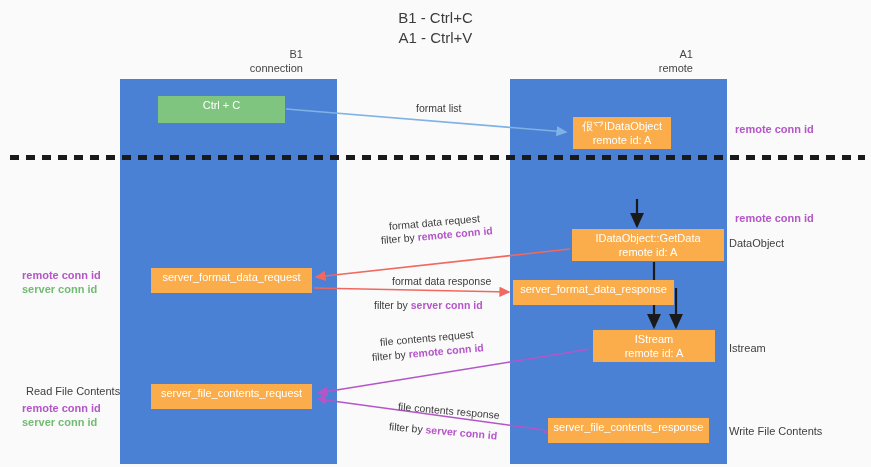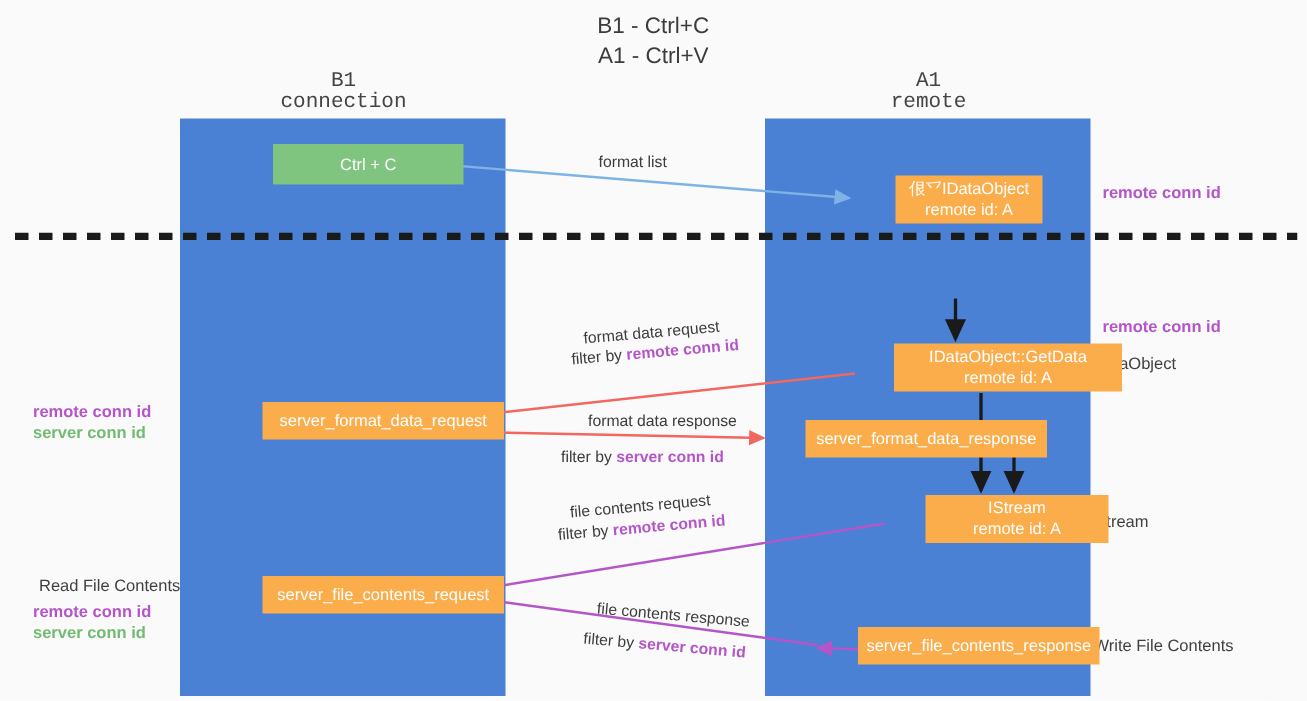--- a/index.html
+++ b/index.html
@@ -24,52 +24,49 @@
   .lane {
     position: absolute;
     background: #4a81d4;
   }
   #lane-b1 { left: 120px; top: 79px; width: 217px; height: 385px; }
   #lane-a1 { left: 510px; top: 79px; width: 217px; height: 385px; }
 
   
   .lane-head {
     position: absolute;
-    text-align: center;
+    text-align: right;
     color: #444444;
-    font-size: 14px;
-    line-height: 14px;
-    font-family: Liberation Mono, monospace;
+    font-size: 11px;
+    line-height: 14px;
   }
   #head-b1 { left: 155px; top: 47px; width: 148px; }
   #head-a1 { left: 545px; top: 47px; width: 148px; }
 
   #title {
     position: absolute;
     left: 0; top: 8px; width: 871px;
     text-align: center;
     color: #3c3c3c;
     font-size: 15px;
     line-height: 20px;
   }
 
   
   .node {
     position: absolute;
     display: flex;
     flex-direction: column;
     align-items: center;
-    justify-content: center;
     color: #ffffff;
     font-size: 11px;
     line-height: 14px;
     text-align: center;
     padding: 2px 4px;
     z-index: 4;
-    margin-left: 24px;
   }
   .node.green { background: #7fc47f; }
   .node.orange { background: #fbad4b; }
   .node .l2 { font-size: 11px; }
 
   #n-ctrlc   { left: 158px; top: 96px;  width: 127px; height: 27px; }
   #n-ctrlv   { left: 578px; top: 172px; width: 119px; height: 26px; }
   #n-idataobj{ left: 573px; top: 117px; width: 98px; height: 32px; }
   #n-getdata { left: 572px; top: 229px; width: 152px; height: 32px; }
   #n-istream { left: 593px; top: 330px; width: 122px; height: 32px; }
@@ -103,21 +100,21 @@
   .elabel {
     position: absolute;
     font-size: 10.5px;
     line-height: 14px;
     color: #3c3c3c;
     white-space: nowrap;
     z-index: 6;
   }
   .elabel b { font-weight: bold; }
 
-  #e-formatlist { left: 399px; top: 101px; }
+  #e-formatlist { left: 416px; top: 101px; }
 
   #e-fdreq  { left: 389px; top: 219px; transform: rotate(-5deg); transform-origin: left center; }
   #e-fdreq2 { left: 381px; top: 233px; transform: rotate(-5deg); transform-origin: left center; }
 
   #e-fdres  { left: 392px; top: 274px; }
   #e-fdres2 { left: 374px; top: 298px; }
 
   #e-fcreq  { left: 380px; top: 335px; transform: rotate(-5deg); transform-origin: left center; }
   #e-fcreq2 { left: 372px; top: 350px; transform: rotate(-5deg); transform-origin: left center; }
 

